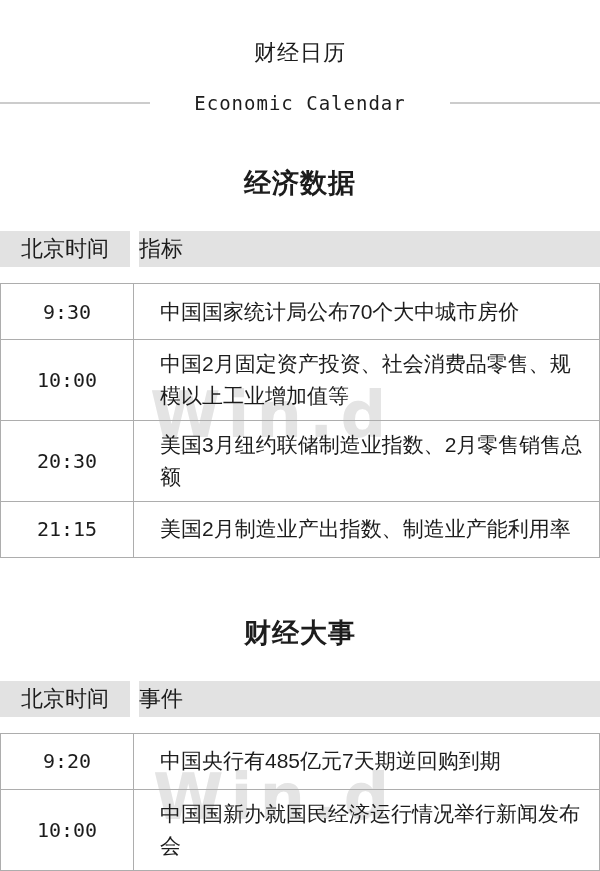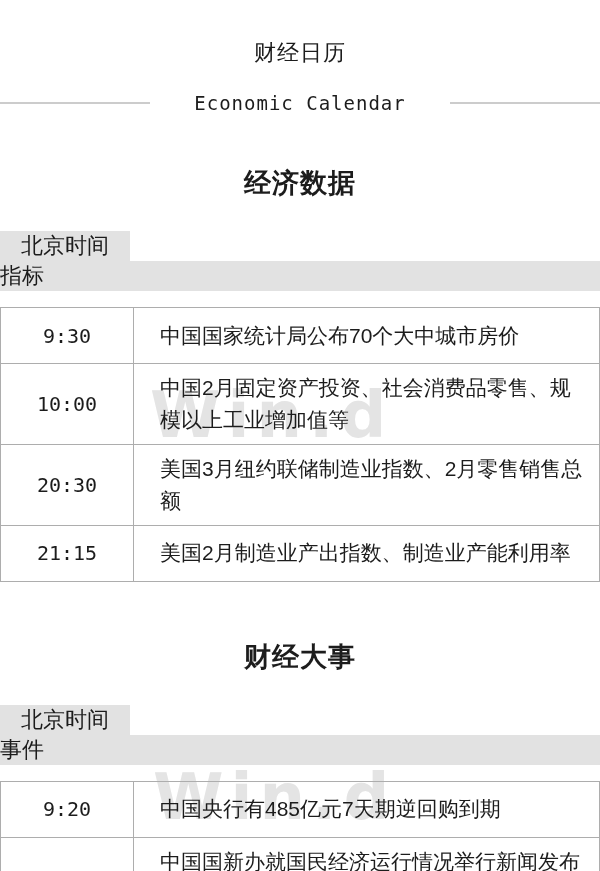--- a/index.html
+++ b/index.html
@@ -56,21 +56,21 @@
 
   .section-heading{
     margin:0;text-align:center;
     font-size:27px;font-weight:700;
     letter-spacing:1px;
   }
   .heading-1{margin-top:36px;}
   .heading-2{margin-top:57px;}
 
   .cal-table{margin-top:30px;width:600px;}
-  .thead{display:flex;height:60px;flex-direction:column;}
+  .thead{display:flex;height:36px;}
   .th{
     background:var(--header-bg);
     display:flex;align-items:center;
     font-size:22px;font-weight:500;
   }
   .th-time{width:130px;justify-content:center;}
   .th-gap{width:9px;background:#fff;}
   .th-main{flex:1;}
 
   .tbody{

